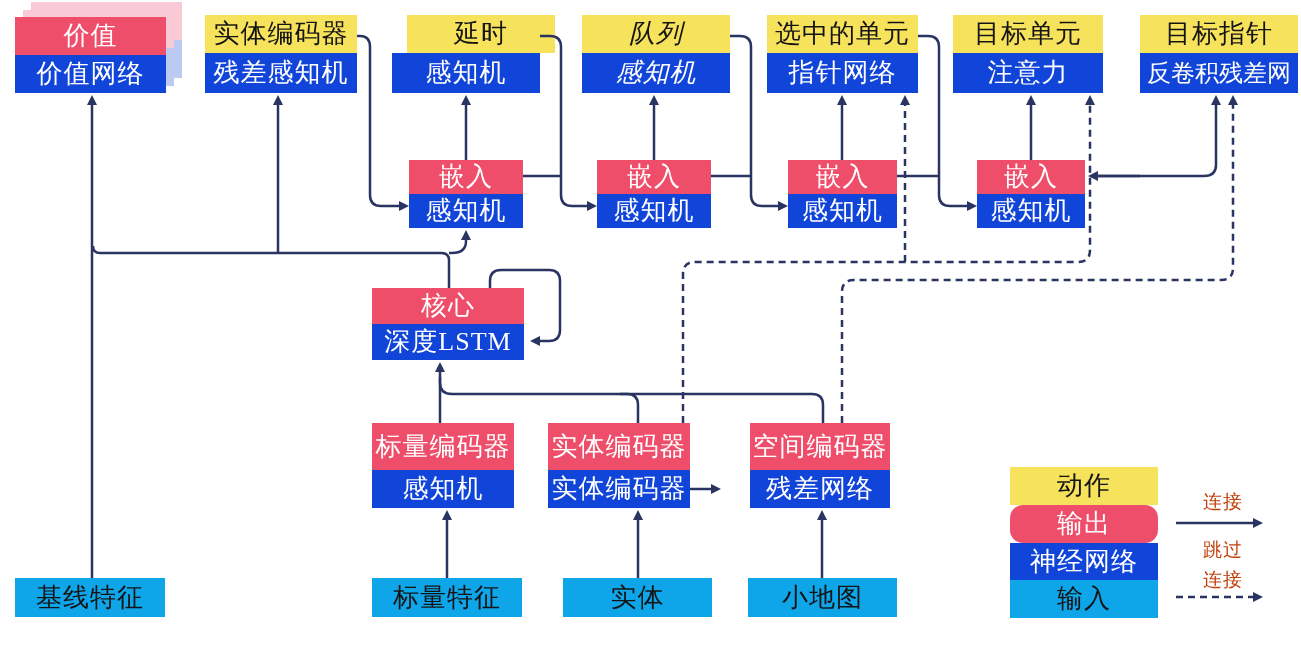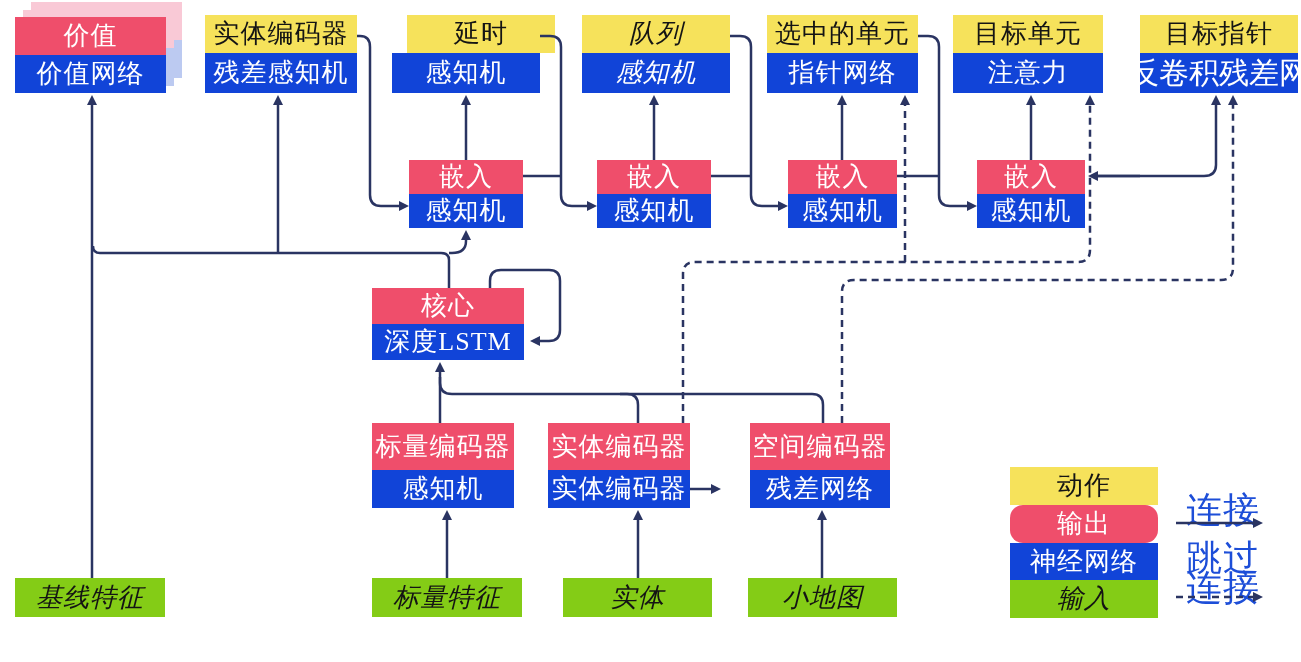--- a/index.html
+++ b/index.html
@@ -14,29 +14,29 @@
   .node{position:absolute;display:flex;flex-direction:column;}
   .half{
     width:100%;
     display:flex;align-items:center;justify-content:center;
     font-size:26px;letter-spacing:1px;line-height:1;
     white-space:nowrap;
   }
   .h-action{background:#F6E25B;color:#141414;}
   .h-output{background:#EF4E6B;color:#ffffff;}
   .h-net{background:#1144D8;color:#ffffff;}
-  .h-input{background:#84cc16;color:#141414;font-style:italic;}
-  .small-font{font-size:30px;letter-spacing:0;}
+  .h-input{background:#0ea5e9;color:#141414;}
+  .small-font{font-size:24px;letter-spacing:0;}
   .shadow-card{position:absolute;}
   .shadow-card .sh-top{width:100%;height:38px;background:#F9C9D6;}
   .shadow-card .sh-bot{width:100%;height:38px;background:#BCCAF1;}
   #wires{position:absolute;left:0;top:0;pointer-events:none;}
   .legend-text{
     position:absolute;width:96px;text-align:center;
-    font-size:36px;color:#1d4ed8;letter-spacing:1px;line-height:1;
+    font-size:19px;color:#c2410c;letter-spacing:1px;line-height:1;
   }
 </style>
 </head>
 <body>
 
 <div id="canvas">
 
   <div class="shadow-card" style="left:31px;top:2px;width:151px;">
     <div class="sh-top"></div>
     <div class="sh-bot"></div>

